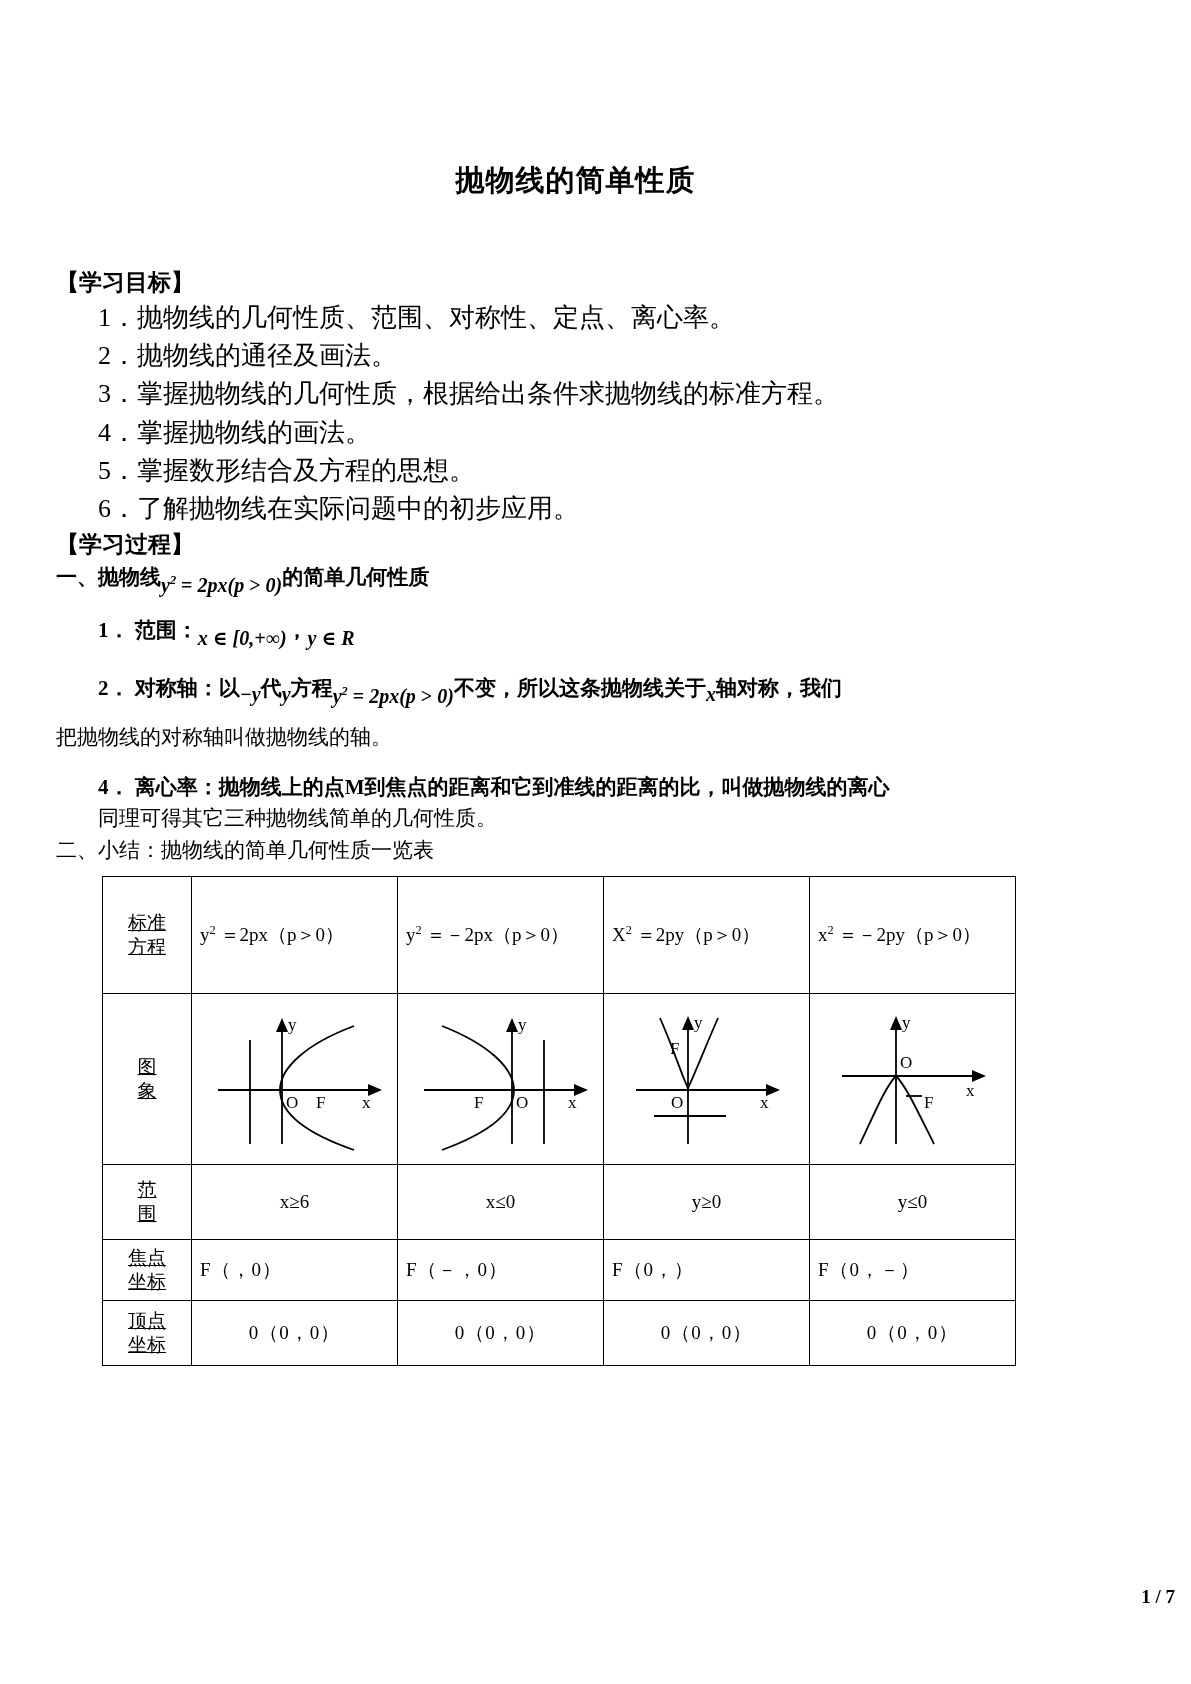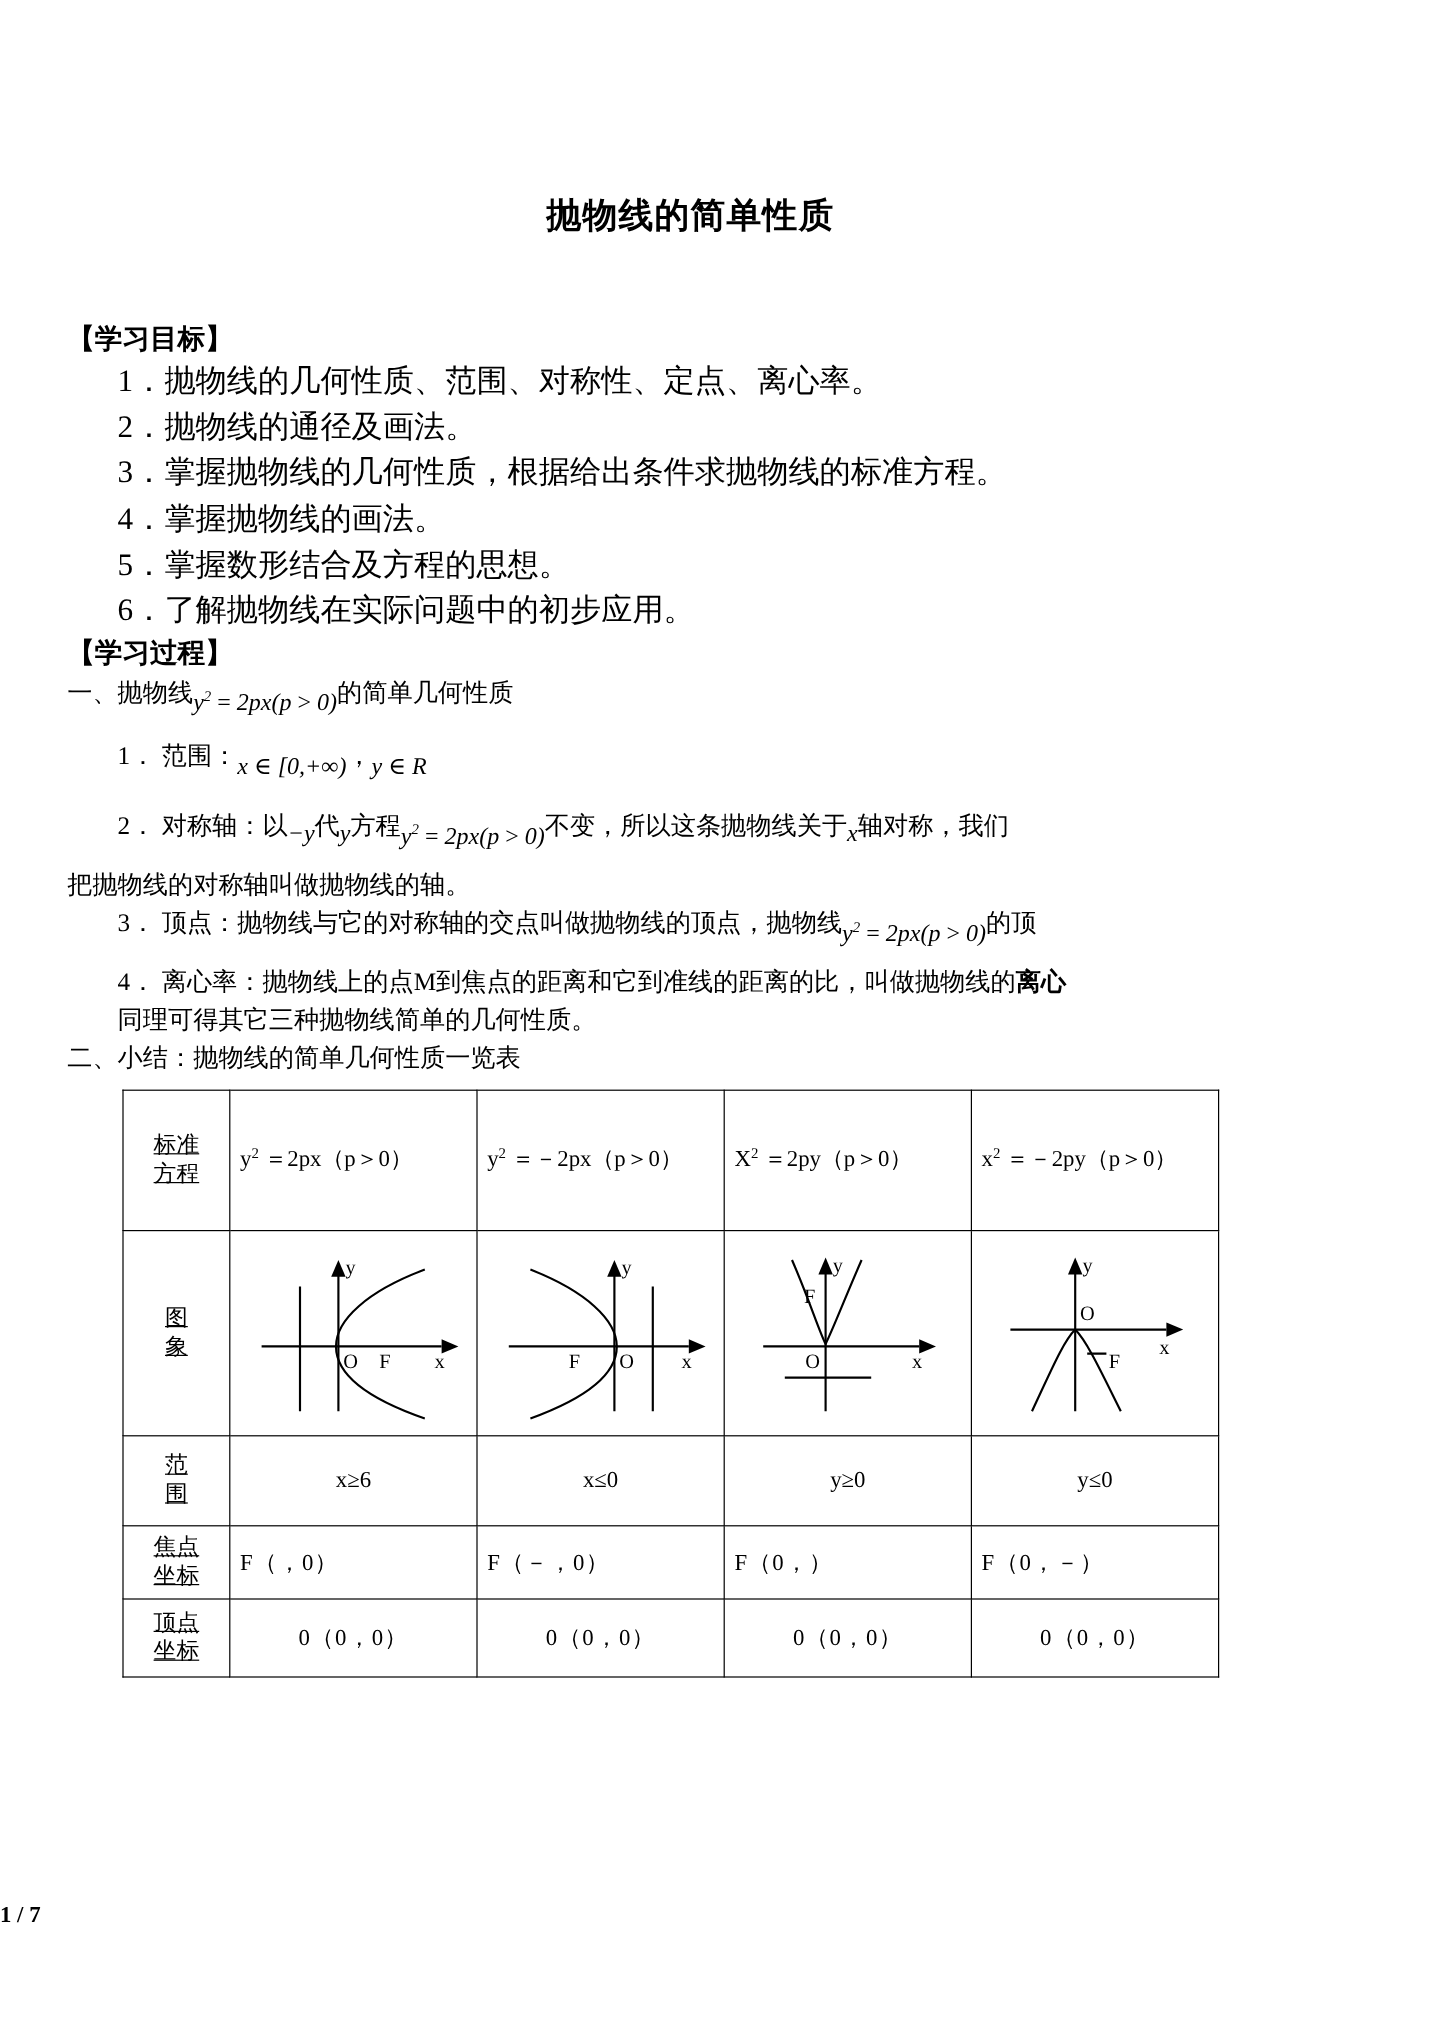--- a/index.html
+++ b/index.html
@@ -79,20 +79,21 @@
     display: inline-block;
     position: relative;
     top: 6px;
   }
 
   
   .mixline {
     font-size: 21px;
     line-height: 1.5;
     white-space: nowrap;
+    font-weight: bold;
   }
 
   
   .summary-table {
     border-collapse: collapse;
     margin: 10px 0 0 46px;
     width: 830px;
     table-layout: fixed;
   }
   .summary-table td {
@@ -111,23 +112,23 @@
   .fig-cell { height: 158px; padding: 0; text-align: center; }
   .fig-cell svg { display: block; margin: 0 auto; }
 
   .range-cell { height: 62px; text-align: center; font-size: 20px; }
   .focus-cell { height: 48px; font-size: 20px; letter-spacing: 1px;}
   .vertex-cell { height: 52px; text-align: center; font-size: 20px; letter-spacing: 1px;}
 
   .footer {
     position: absolute;
     left: 0;
-    right: 0;
+    right: 16px;
     bottom: 76px;
-    text-align: left;
+    text-align: right;
     font-size: 19px;
     font-weight: bold;
   }
 </style>
 </head>
 <body>
 
 <div class="page">
 
   <h1 class="doc-title">抛物线的简单性质</h1>
@@ -160,23 +161,20 @@
   <div style="height:26px"></div>
 
   <div class="mixline" style="padding-left:42px">
     <span>2．  对称轴：以</span><span class="m lower2">−y</span><span>代</span><span class="m lower2">y</span><span>方程</span><span class="m lower"><i>y</i><sup>2</sup> <span class="up">=</span> 2<i>px</i>(<i>p</i> <span class="up">&gt;</span> 0)</span><span>不变，所以这条抛物线关于</span><span class="m lower2">x</span><span>轴对称，我们</span>
   </div>
 
   <div style="height:18px"></div>
 
   <div class="para">把抛物线的对称轴叫做抛物线的轴。</div>
 
-  <div class="mixline" style="padding-left:42px">
-    <span>3．  顶点：抛物线与它的对称轴的交点叫做抛物线的顶点，抛物线</span><span class="m lower"><i>y</i><sup>2</sup> <span class="up">=</span> 2<i>px</i>(<i>p</i> <span class="up">&gt;</span> 0)</span><span>的顶</span>
-  </div>
 
   <div style="height:18px"></div>
 
 
   <div class="mixline" style="padding-left:42px">
     <span>4．  离心率：抛物线上的点M到焦点的距离和它到准线的距离的比，叫做抛物线的</span><b>离心</b>
   </div>
 
 
   <div class="para indent">同理可得其它三种抛物线简单的几何性质。</div>

